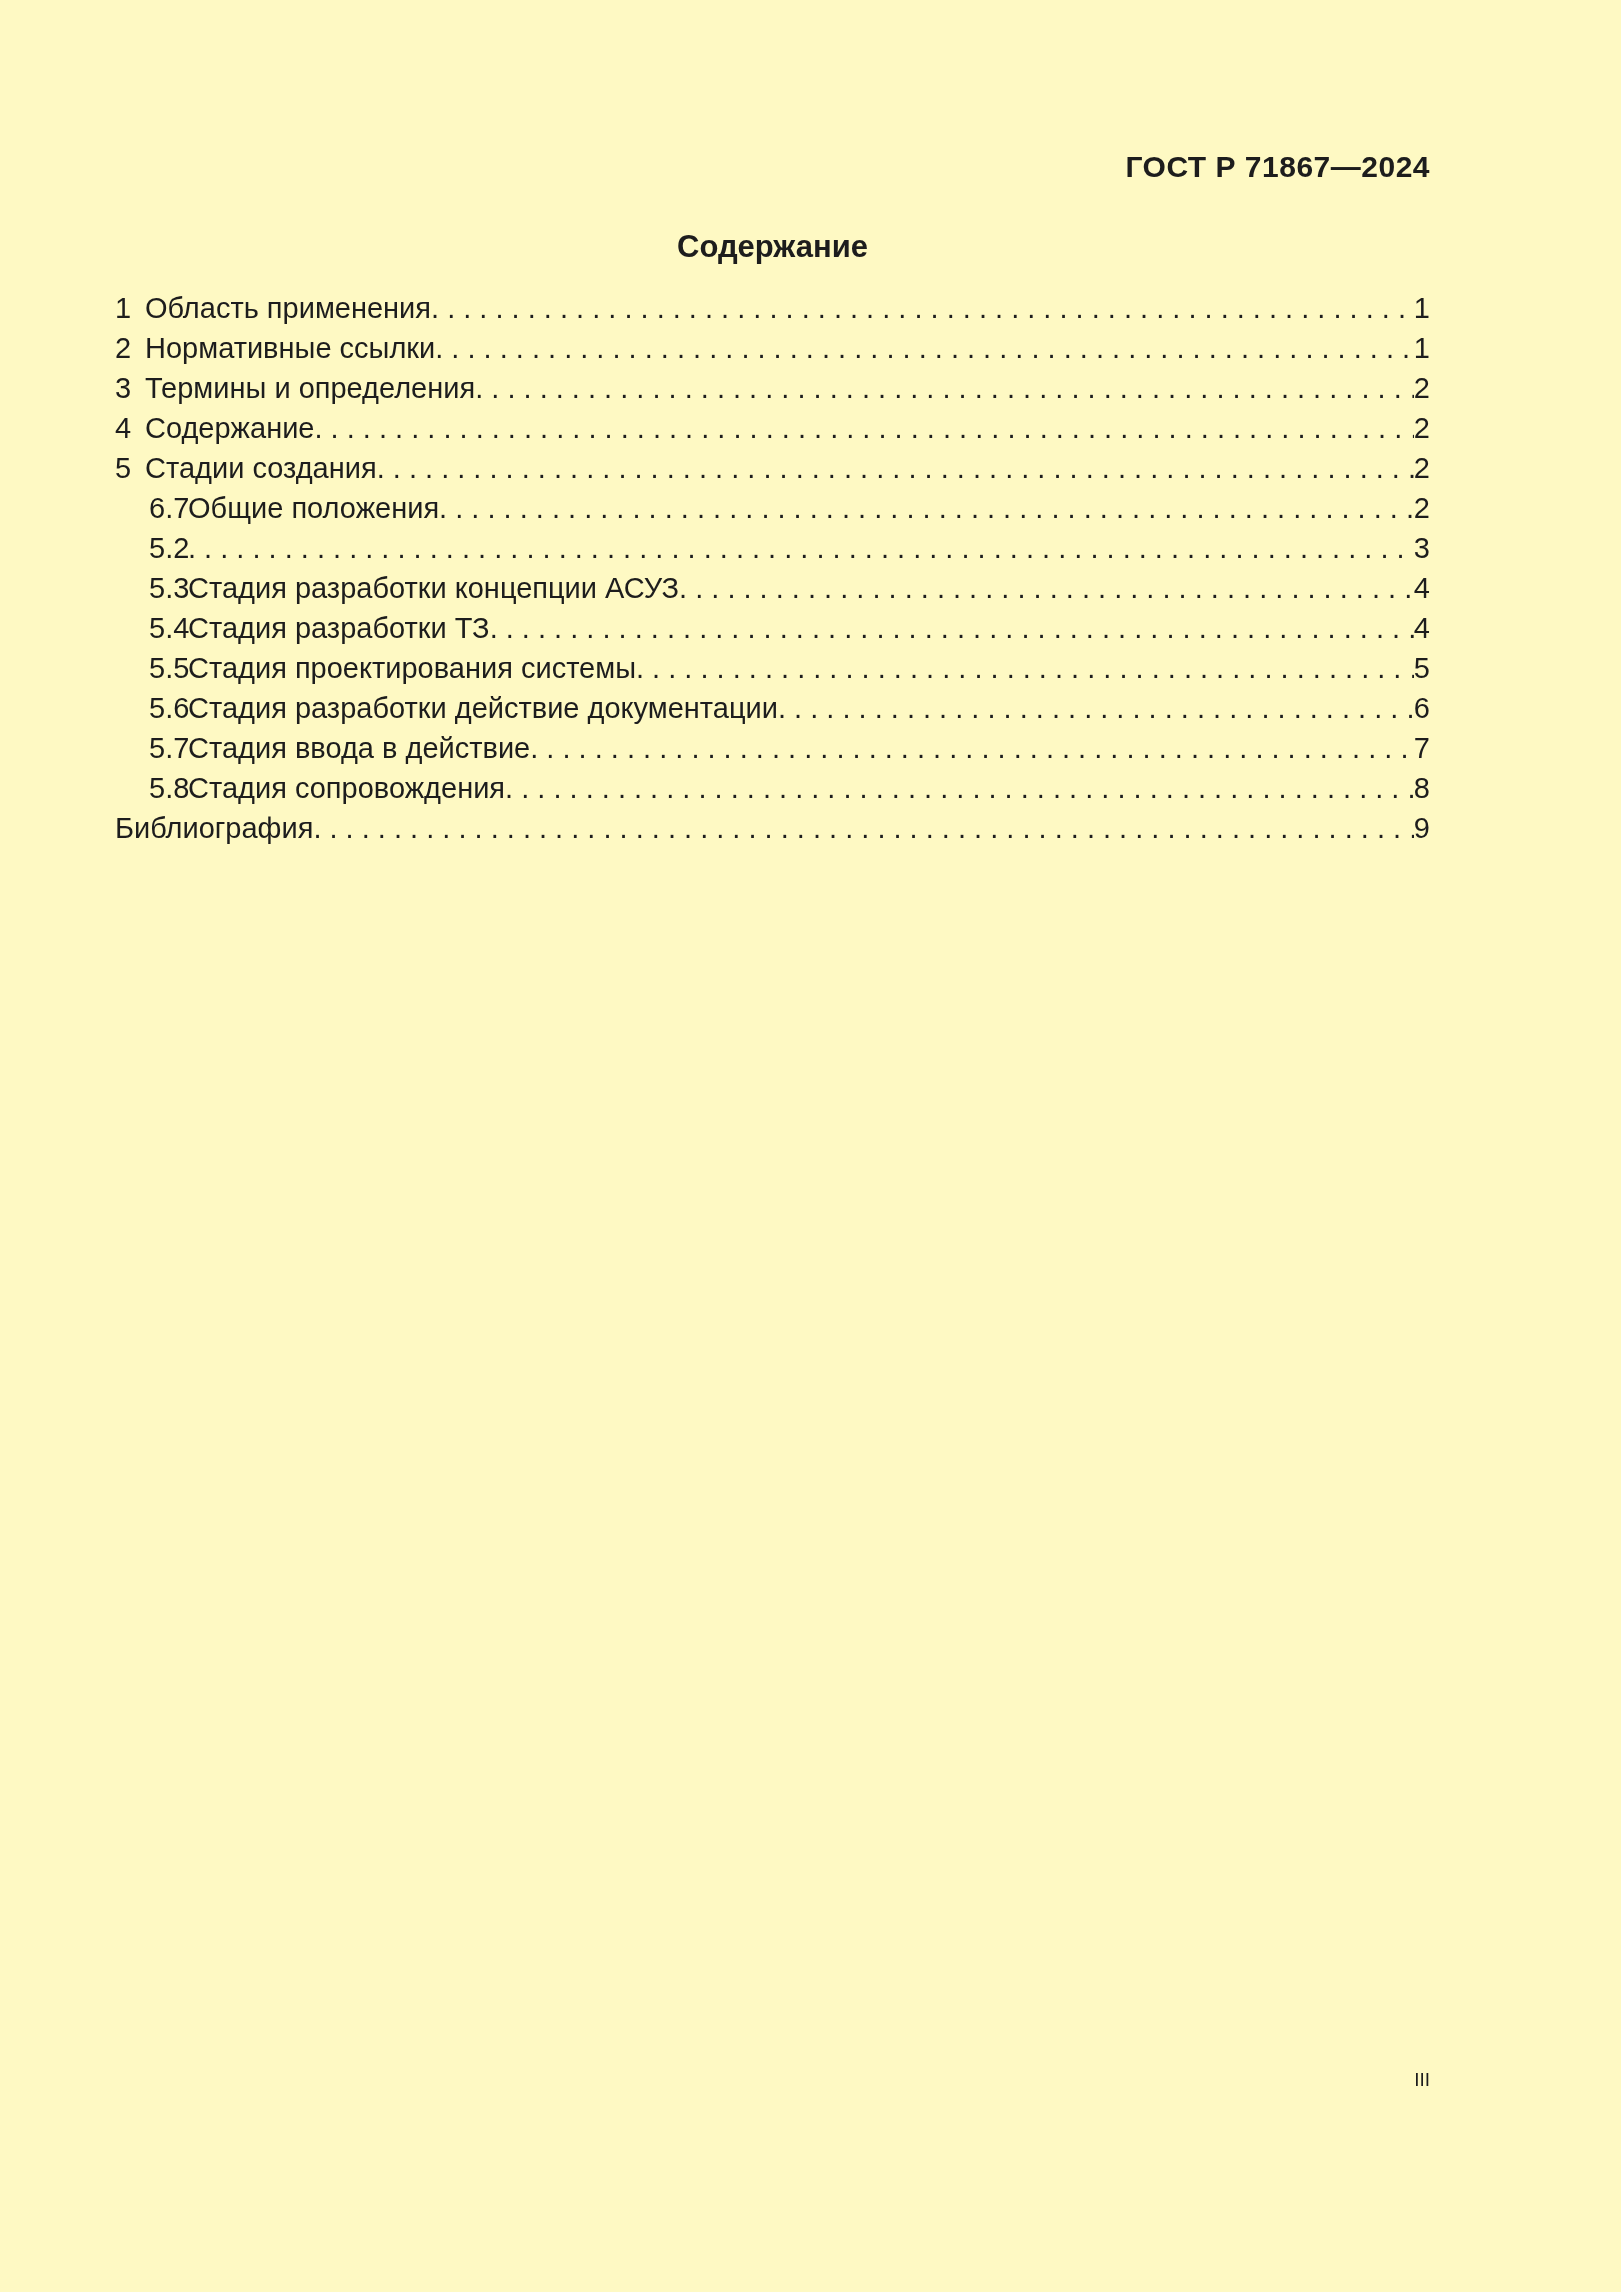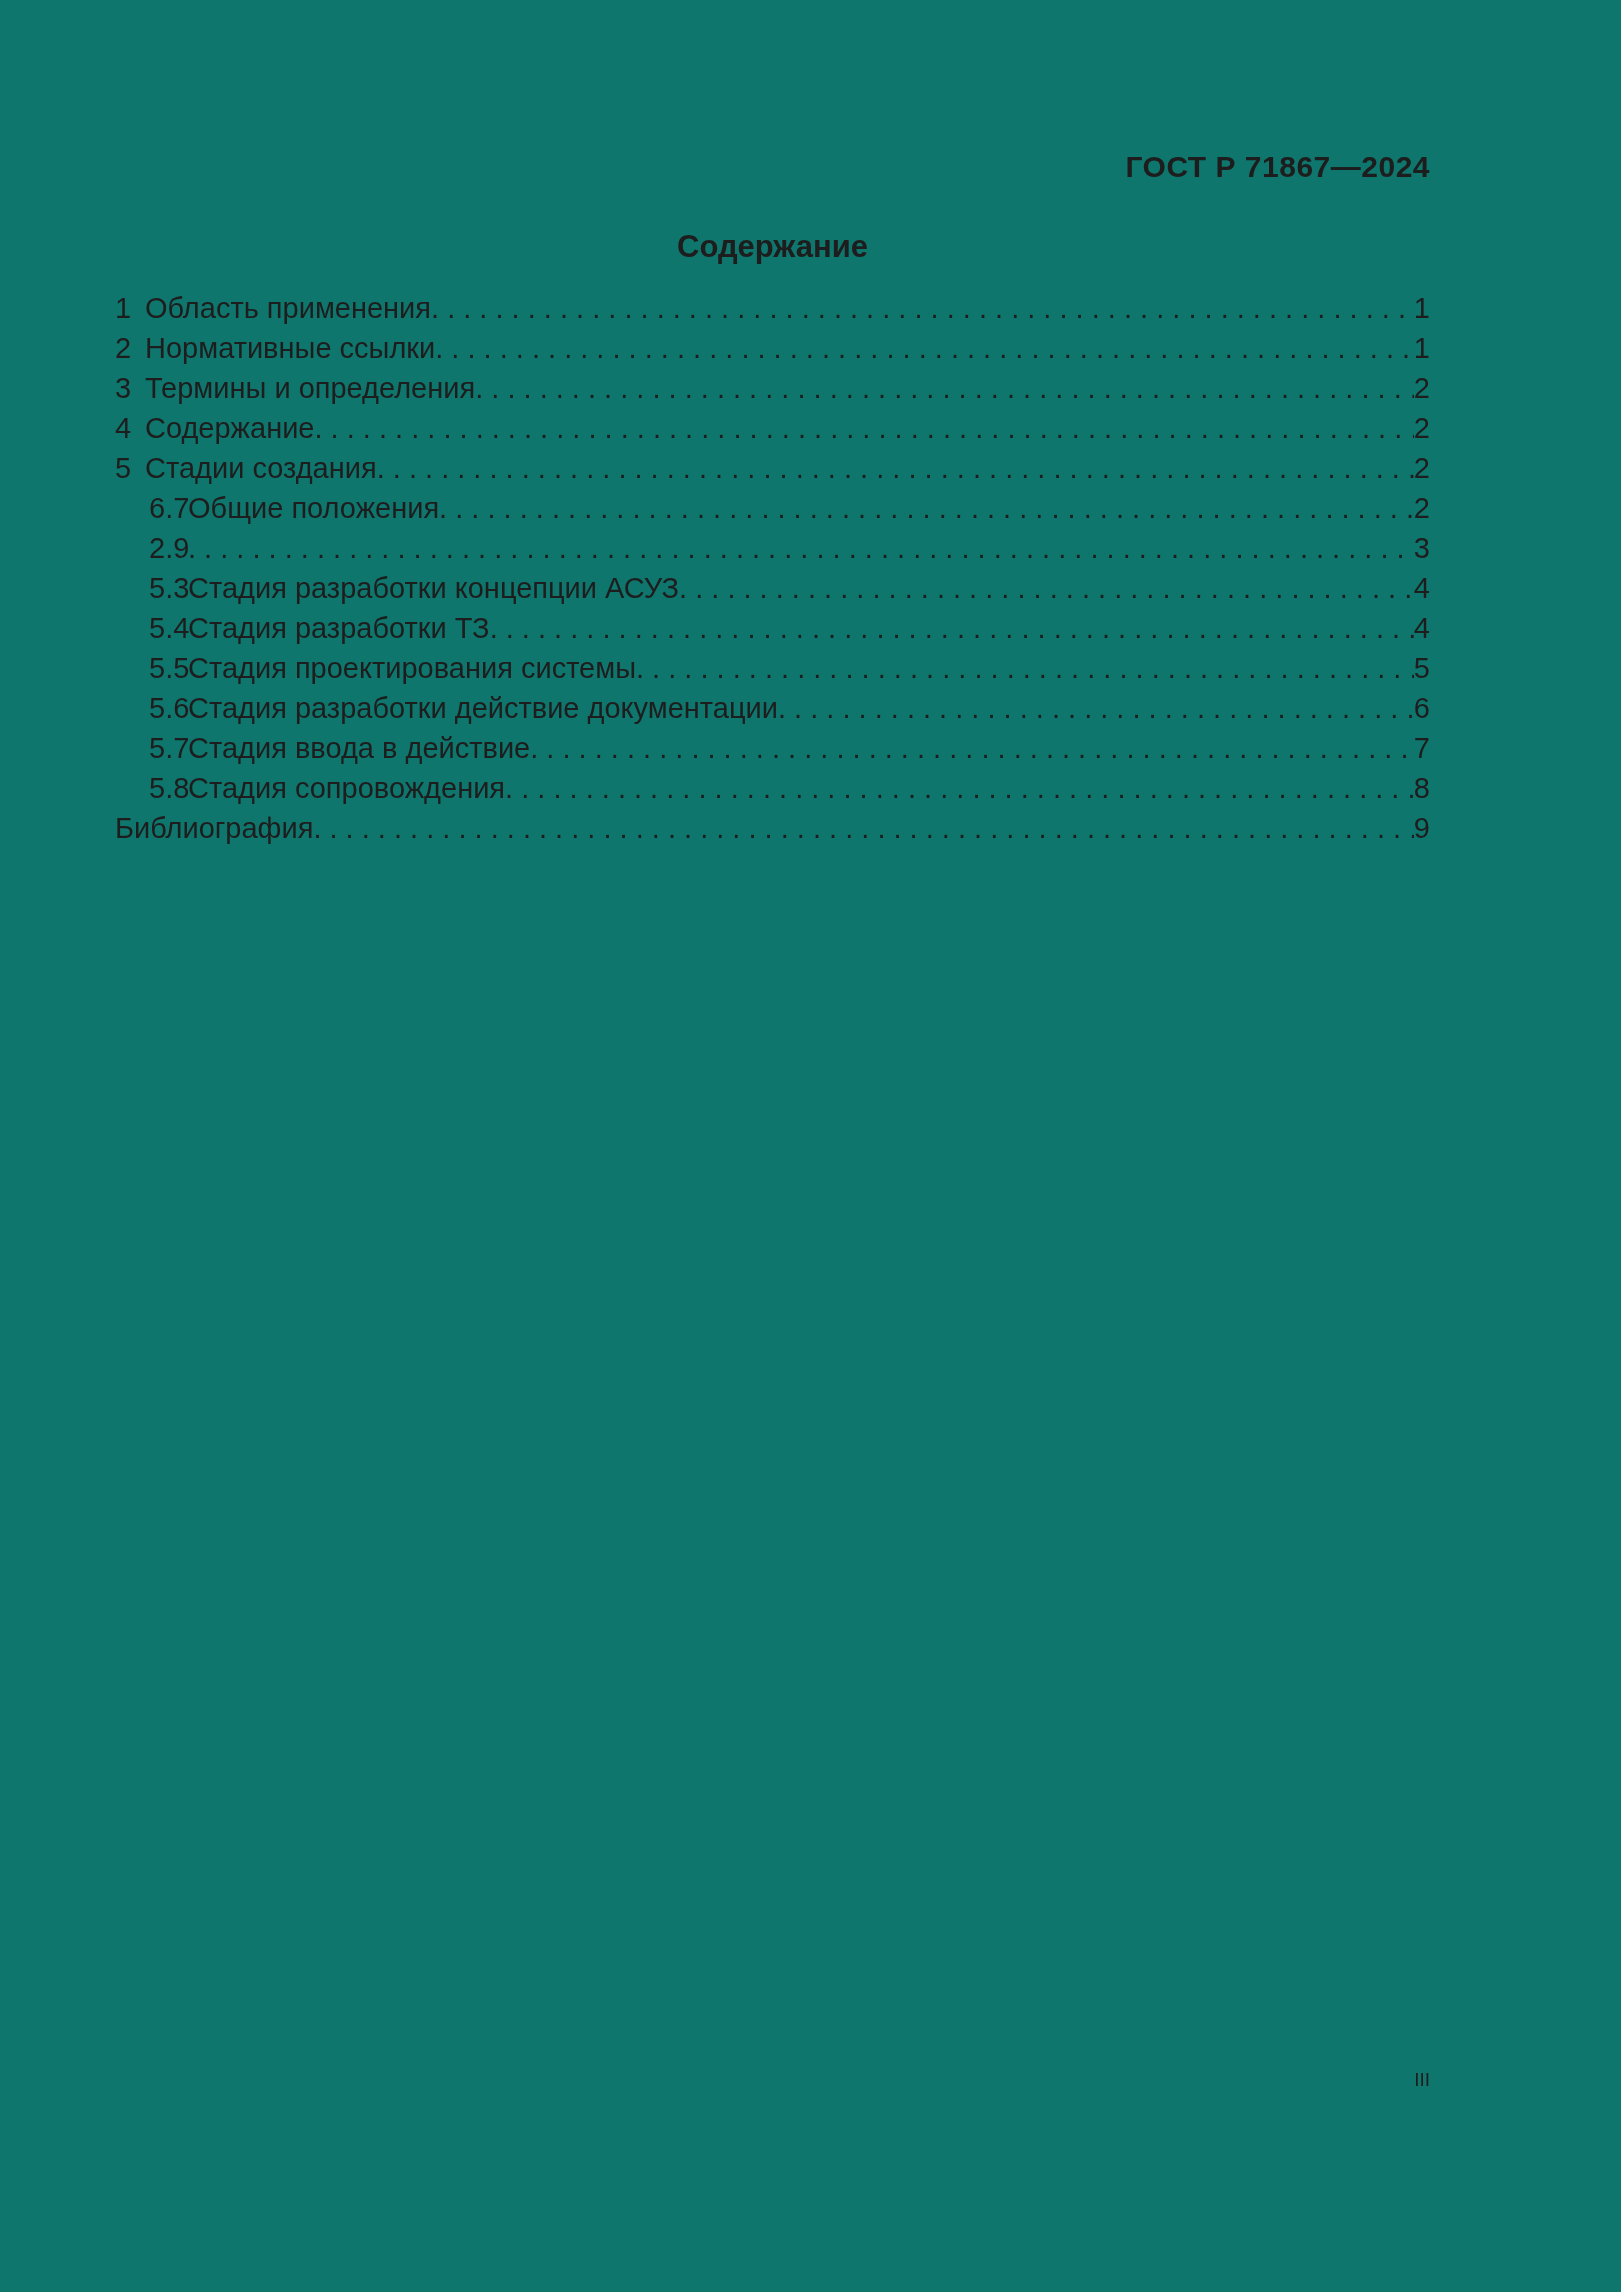--- a/index.html
+++ b/index.html
@@ -5,21 +5,21 @@
   html, body {
     margin: 0;
     padding: 0;
     background: #e8e8e8;
   }
   .page {
     position: relative;
     width: 1621px;
     height: 2293px;
     margin: 0 auto;
-    background: #0f766e;
+    background: #fef9c3;
     color: #1d1d1d;
     font-family: "Liberation Sans", "DejaVu Sans", sans-serif;
     box-sizing: border-box;
     padding: 0 191px 0 115px; 
     overflow: hidden;
   }
   .doc-code {
     margin-top: 152px;
     text-align: right;
     font-size: 30px;
@@ -118,21 +118,21 @@
     <span class="toc-dots" aria-hidden="true"></span>
     <span class="toc-page">2</span>
   </div>
       <div class="toc-row sub">
     <span class="toc-num">6.7</span>
     <span class="toc-label">Общие положения</span>
     <span class="toc-dots" aria-hidden="true"></span>
     <span class="toc-page">2</span>
   </div>
       <div class="toc-row sub">
-    <span class="toc-num">2.9</span>
+    <span class="toc-num">5.2</span>
     <span class="toc-dots" aria-hidden="true"></span>
     <span class="toc-page">3</span>
   </div>
       <div class="toc-row sub">
     <span class="toc-num">5.3</span>
     <span class="toc-label">Стадия разработки концепции АСУЗ</span>
     <span class="toc-dots" aria-hidden="true"></span>
     <span class="toc-page">4</span>
   </div>
       <div class="toc-row sub">

